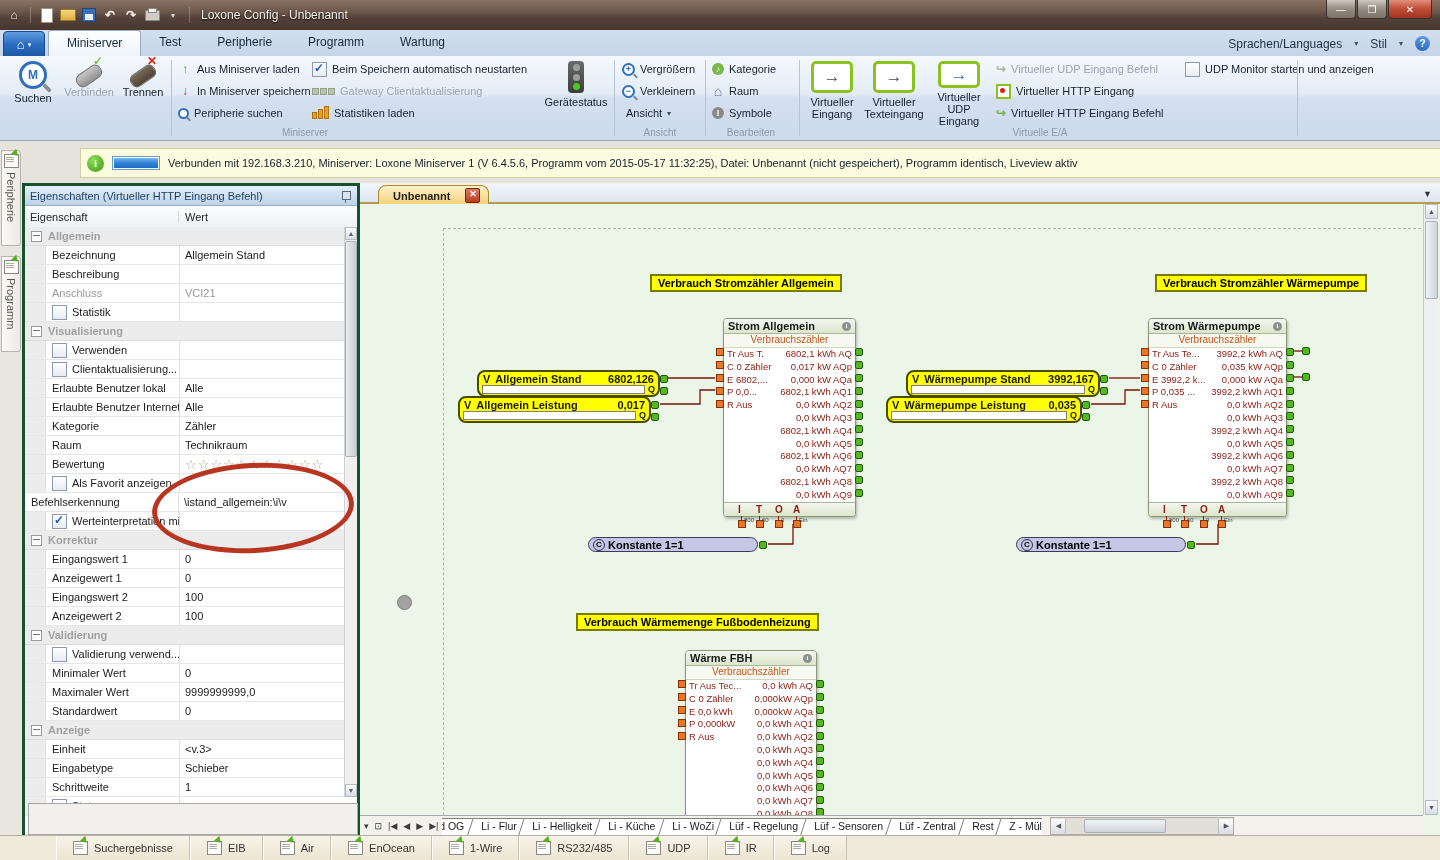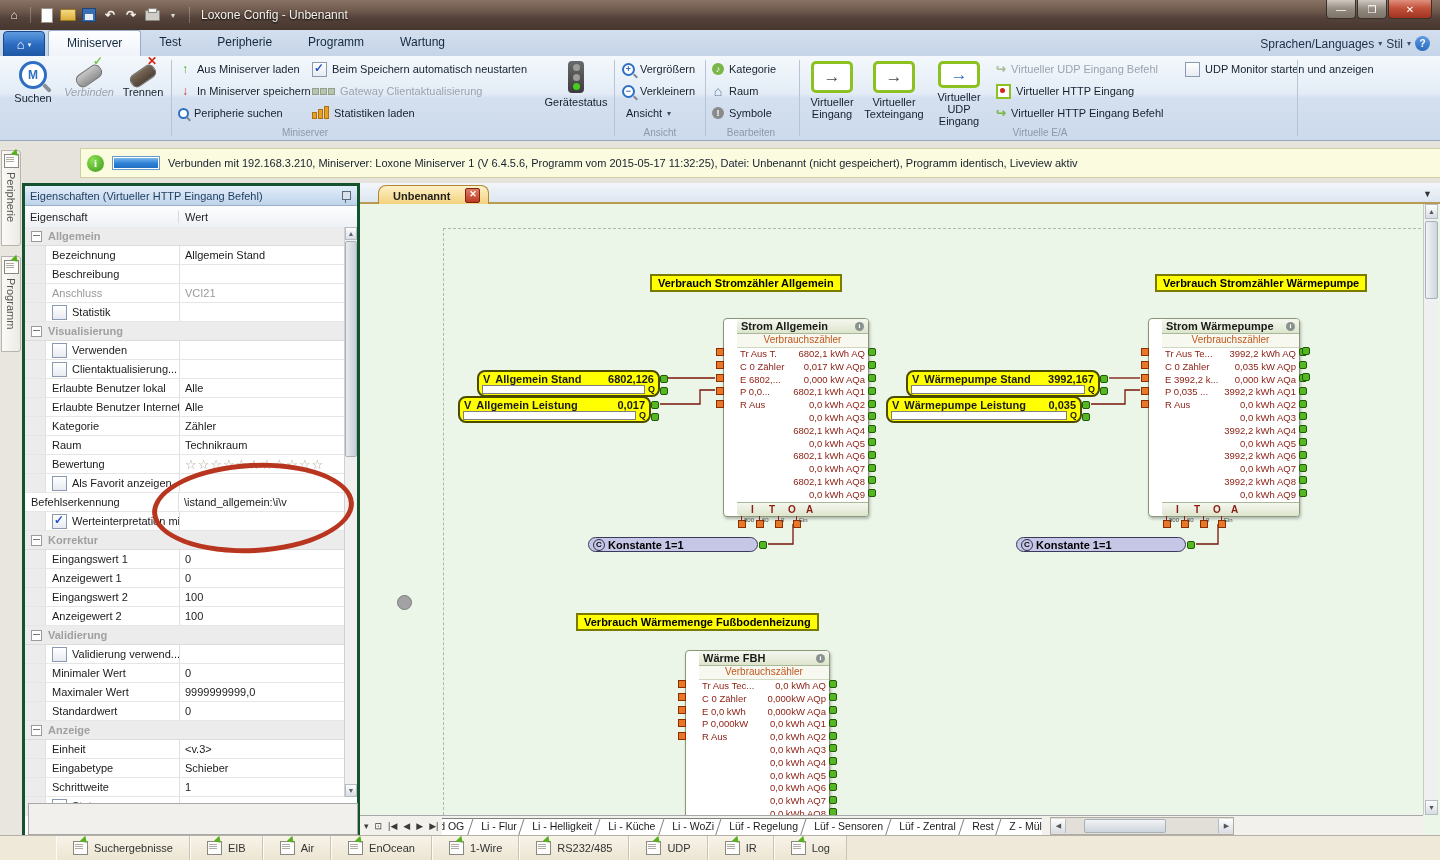--- a/index.html
+++ b/index.html
@@ -30,35 +30,35 @@
 
   
   .menubar{position:absolute;left:0;top:30px;width:1440px;height:26px;background:linear-gradient(#d3dfee,#c5d4e8);}
   .homebtn{position:absolute;left:3px;top:1px;width:40px;height:25px;border-radius:4px 4px 0 0;
     background:linear-gradient(#5f9be0,#2b6cc0 50%,#1d56a2);border:1px solid #174a8c;color:#fff;
     display:flex;align-items:center;justify-content:center;gap:3px;font-size:13px;}
   .menu-tabs{position:absolute;left:48px;top:0;height:26px;display:flex;}
   .menu-tab{padding:5px 18px 0 18px;height:21px;font-size:12px;color:#13293f;cursor:default;}
   .menu-tab.active{background:linear-gradient(#fdfeff,#eef3fa);border:1px solid #98aec8;border-bottom:none;
     border-radius:3px 3px 0 0;font-weight:normal;}
-  .menu-right{position:absolute;right:10px;top:6px;display:flex;align-items:center;gap:4px;color:#1c3048;font-size:12px;}
+  .menu-right{position:absolute;right:10px;top:6px;display:flex;align-items:center;gap:12px;color:#1c3048;font-size:12px;}
   .help-circle{width:15px;height:15px;border-radius:50%;background:linear-gradient(#5f9be0,#2b6cc0);color:#fff;
     font-weight:bold;font-size:10px;display:flex;align-items:center;justify-content:center;}
   .dd-arrow{font-size:8px;color:#3c5168;}
 
   
   .ribbon{position:absolute;left:0;top:56px;width:1440px;height:84px;
     background:linear-gradient(180deg,#f4f8fc 0%,#e3ecf6 45%,#d4e0ef 50%,#cddaec 100%);
     border-bottom:1px solid #98a8bc;}
   .rdiv{position:absolute;top:4px;bottom:4px;width:1px;background:#b6c4d6;}
   .rlabel{position:absolute;bottom:2px;font-size:10px;color:#8b99aa;text-align:center;}
   .bigbtn{position:absolute;top:2px;height:66px;display:flex;flex-direction:column;align-items:center;
     justify-content:flex-start;padding-top:3px;border-radius:3px;}
   .bigbtn .blabel{margin-top:3px;font-size:11px;color:#15202e;text-align:center;line-height:12px;}
-  .bigbtn.disabled .blabel{color:#9aa4ae;font-style:italic;}
+  .bigbtn.disabled .blabel{color:#9aa4ae;}
   .cmd{position:absolute;height:18px;display:flex;align-items:center;gap:5px;font-size:11px;color:#15202e;white-space:nowrap;}
   .cmd.disabled{color:#9aa4ae;}
   
   .mglass{width:22px;height:22px;border:3px solid #2e6fc4;border-radius:50%;position:relative;
     display:flex;align-items:center;justify-content:center;color:#2e6fc4;font-weight:bold;font-size:12px;background:#fff;}
   .mglass::after{content:"";position:absolute;width:10px;height:4px;background:#8a8f96;border-radius:2px;
     transform:rotate(45deg);right:-8px;bottom:-4px;}
   .plug{width:26px;height:12px;border-radius:6px;background:linear-gradient(#c8c8c8,#8f8f8f);
     border:1px solid #6f6f6f;transform:rotate(-35deg);position:relative;margin-top:8px;}
   .plug.dark{background:linear-gradient(#7a6a58,#4e4236);}
@@ -147,21 +147,21 @@
     background:linear-gradient(#fdf2c8,#f3cf79);border:1px solid #b08830;border-bottom:none;border-radius:8px 8px 0 0;
     font-weight:bold;font-size:11px;color:#222;}
   .doc-close{width:13px;height:13px;background:linear-gradient(#e07a62,#bb3c22);border:1px solid #802010;border-radius:2px;
     color:#fff;font-size:9px;line-height:11px;text-align:center;font-weight:bold;}
   .doc-dd{position:absolute;right:8px;top:6px;font-size:9px;color:#333;}
   .canvas{position:absolute;left:0;top:21px;width:1063px;height:611px;overflow:hidden;background:#ebf5e8;}
   .dash-v{position:absolute;border-left:1px dashed #a9bca9;}
   .dash-h{position:absolute;border-top:1px dashed #a9bca9;}
   .ylabel{position:absolute;background:#ffff00;border:2px solid #7a7a00;padding:1px 6px;font-weight:bold;font-size:11px;
     color:#000;white-space:nowrap;}
-  .fblock{position:absolute;background:#fff;border:1px solid #8a9878;border-radius:4px;box-shadow:1px 2px 3px rgba(0,0,0,.25);padding-left:13px;}
+  .fblock{position:absolute;background:#fff;border:1px solid #8a9878;border-radius:4px;box-shadow:1px 2px 3px rgba(0,0,0,.25);}
   .ftitle{height:14px;background:linear-gradient(#f5f7ef,#dde5cc);border-bottom:1px solid #aab89a;border-radius:3px 3px 0 0;
     display:flex;align-items:center;padding:0 4px;font-weight:bold;font-size:11px;line-height:13px;}
   .finfo{margin-left:auto;width:9px;height:9px;border-radius:50%;background:#8a9290;color:#fff;font-size:7px;line-height:9px;
     text-align:center;font-family:"Liberation Serif",serif;flex:none;}
   .fsub{height:13px;text-align:center;color:#c2571f;font-size:10px;line-height:12px;background:#f7f9f0;border-bottom:1px solid #cfd8c0;}
   .frow{height:12.8px;line-height:12.8px;display:flex;padding:0 3px;font-size:9.5px;color:#8a1c10;white-space:nowrap;overflow:hidden;}
   .frow .fl{flex:none;} .frow .fr{margin-left:auto;}
   .fbar{height:13px;background:linear-gradient(#f5f7ef,#dde5cc);border-top:1px solid #aab89a;border-radius:0 0 3px 3px;position:relative;
     font-weight:bold;font-size:10px;color:#8a1c10;}
   .fbar span{position:absolute;top:0;line-height:13px;}

